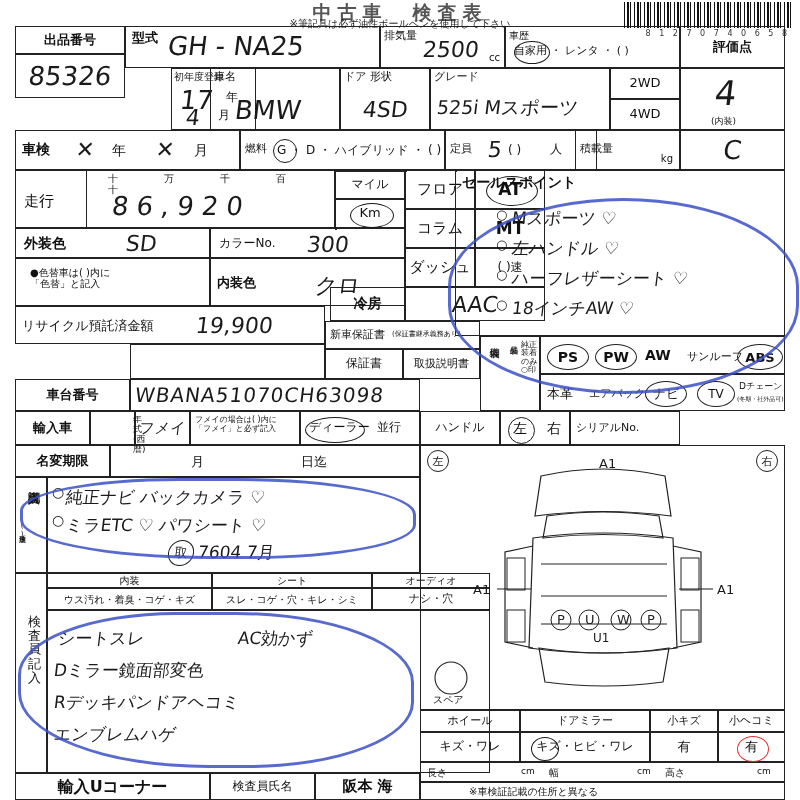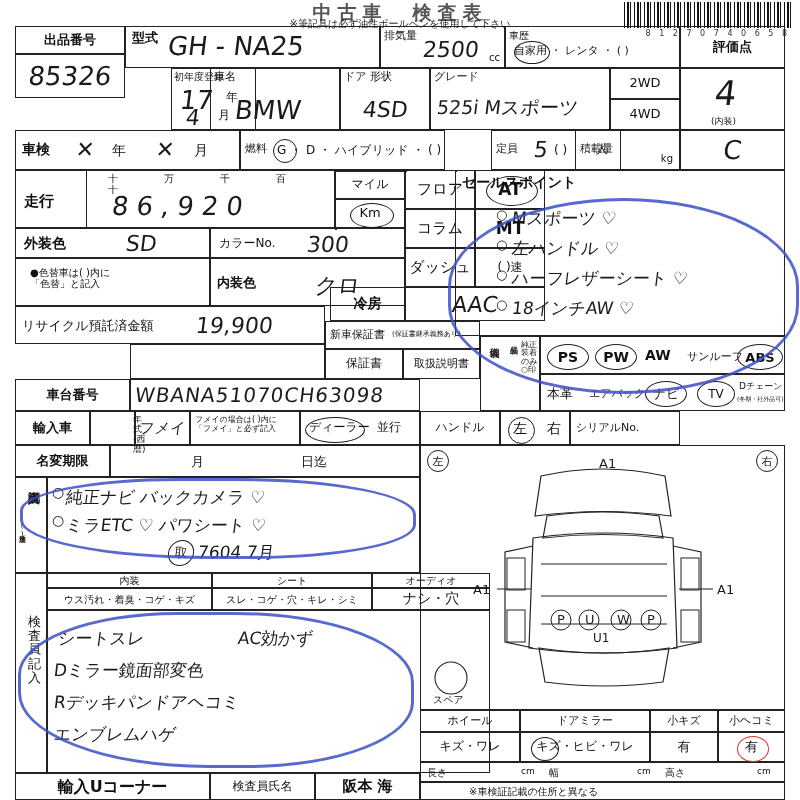--- a/index.html
+++ b/index.html
@@ -122,38 +122,38 @@
     <div class="hand hand-lg" style="position:absolute;left:140px;top:6px;">✕</div>
     <div class="lbl" style="position:absolute;left:178px;top:12px;font-size:14px;">月</div>
   </div>
 
   <div class="bx b" style="left:240px;top:130px;width:205px;height:40px;">
     <div class="lbl" style="position:absolute;left:4px;top:12px;font-size:11px;">燃料</div>
     <div class="lbl" style="position:absolute;left:36px;top:13px;font-size:12px;">G ・ D ・ ハイブリッド ・ (        )</div>
     <div class="circle" style="position:absolute;left:32px;top:8px;width:22px;height:22px;border-color:#1a1a1a;"></div>
   </div>
 
-  <div class="bx b" style="left:445px;top:130px;width:130px;height:40px;margin-left:46px;">
+  <div class="bx b" style="left:445px;top:130px;width:152px;height:40px;">
     <div class="lbl" style="position:absolute;left:4px;top:12px;font-size:11px;">定員</div>
     <div class="hand hand-lg" style="position:absolute;left:42px;top:6px;">5</div>
     <div class="lbl" style="position:absolute;left:62px;top:13px;font-size:12px;">(      )</div>
     <div class="lbl" style="position:absolute;left:104px;top:12px;font-size:12px;">人</div>
   </div>
 
   <div class="bx b" style="left:575px;top:130px;width:105px;height:40px;">
     <div class="lbl" style="position:absolute;left:4px;top:12px;font-size:11px;">積載量</div>
     <div class="lbl" style="position:absolute;right:6px;bottom:5px;font-size:10px;">kg</div>
   </div>
 
   <div class="bx b" style="left:680px;top:130px;width:105px;height:40px;">
     <div class="hand hand-xl ctr" style="height:100%;">C</div>
   </div>
 
   <div class="bx b" style="left:15px;top:170px;width:320px;height:58px;">
-    <div class="lbl" style="position:absolute;left:8px;top:22px;font-size:15px;font-weight:bold;">走行</div>
+    <div class="lbl" style="position:absolute;left:8px;top:22px;font-size:15px;font-weight:normal;">走行</div>
     <div class="lbl" style="position:absolute;left:92px;top:2px;font-size:10px;letter-spacing:18px;">十　万　千　百　十</div>
     <div class="hand hand-xl" style="position:absolute;left:96px;top:20px;letter-spacing:8px;">86,920</div>
     <div style="position:absolute;left:70px;top:0;width:1px;height:58px;background:#222;"></div>
   </div>
   <div class="bx b" style="left:335px;top:170px;width:70px;height:29px;">
     <div class="lbl ctr" style="height:100%;font-size:12px;">マイル</div>
   </div>
   <div class="bx b" style="left:335px;top:199px;width:70px;height:29px;">
     <div class="lbl ctr" style="height:100%;font-size:13px;">Km</div>
     <div class="ell" style="position:absolute;left:14px;top:3px;width:42px;height:23px;border-color:#1a1a1a;"></div>
@@ -429,21 +429,21 @@
   <div class="bx b" style="left:372px;top:573px;width:118px;height:15px;">
     <div class="lbl ctr" style="height:100%;font-size:10px;">オーディオ</div>
   </div>
   <div class="bx b" style="left:47px;top:588px;width:165px;height:22px;">
     <div class="lbl ctr" style="height:100%;font-size:10px;">ウス汚れ・着臭・コゲ・キズ</div>
   </div>
   <div class="bx b" style="left:212px;top:588px;width:160px;height:22px;">
     <div class="lbl ctr" style="height:100%;font-size:10px;">スレ・コゲ・穴・キレ・シミ</div>
   </div>
   <div class="bx b" style="left:372px;top:588px;width:118px;height:22px;">
-    <div class="lbl ctr" style="height:100%;font-size:14px;text-align:right;">ナシ・穴</div>
+    <div class="lbl ctr" style="height:100%;font-size:11px;text-align:right;">ナシ・穴</div>
   </div>
 
   <div class="bx b" style="left:47px;top:610px;width:443px;height:163px;">
     <div class="hand" style="position:absolute;left:10px;top:16px;font-size:17px;">シートスレ</div>
     <div class="hand" style="position:absolute;left:190px;top:16px;font-size:17px;">AC効かず</div>
     <div class="hand" style="position:absolute;left:6px;top:48px;font-size:17px;">Dミラー鏡面部変色</div>
     <div class="hand" style="position:absolute;left:6px;top:80px;font-size:17px;">Rデッキパンドアヘコミ</div>
     <div class="hand" style="position:absolute;left:6px;top:112px;font-size:17px;">エンブレムハゲ</div>
   </div>
 

